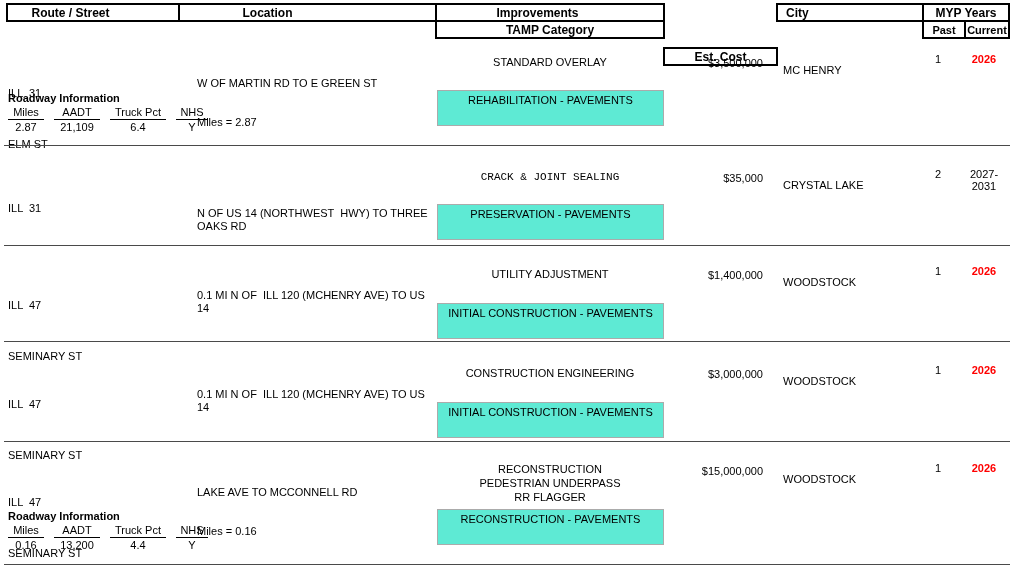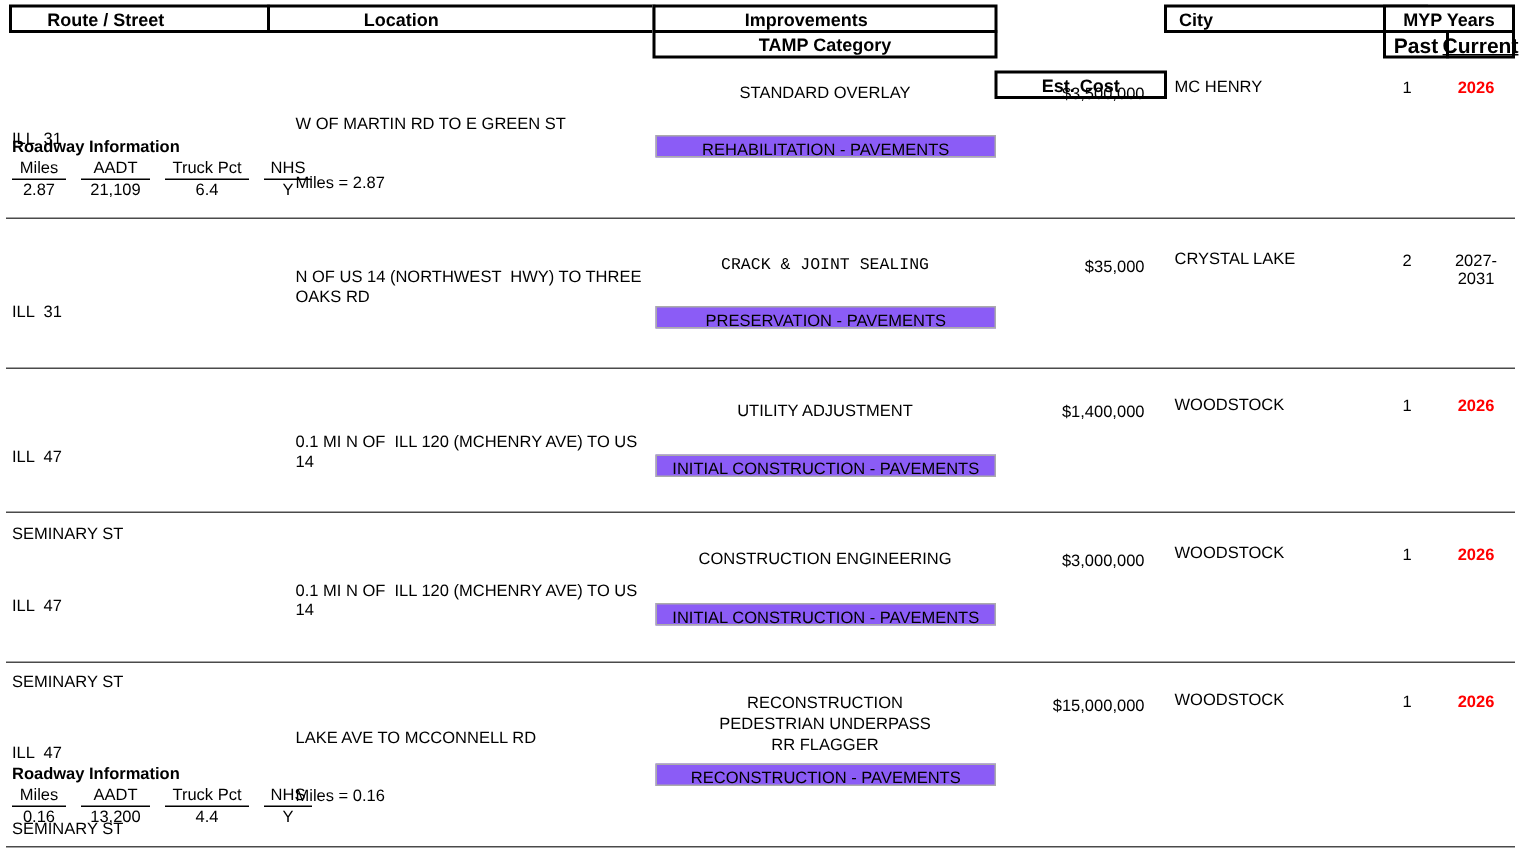--- a/index.html
+++ b/index.html
@@ -8,34 +8,34 @@
     font-family:"Liberation Sans", sans-serif; font-size:11px; color:#000;
     overflow:hidden;
   }
   
   .hcell {
     position:absolute; height:19px; border:2px solid #000; box-sizing:border-box;
     display:flex; align-items:center; justify-content:center;
     font-weight:bold; font-size:12px; background:#fff; white-space:nowrap;
   }
   .hcell.left { justify-content:flex-start; padding-left:8px; }
-  .hcell.sm { font-size:14px; }
+  .hcell.sm { font-size:11px; }
   
   .row { position:absolute; left:0; width:1018px; }
   .sep { position:absolute; left:4px; width:1006px; height:1px; background:#4a4a4a; }
   .route { position:absolute; left:8px; width:185px; line-height:17px; white-space:pre-wrap; }
   .loc   { position:absolute; left:197px; width:240px; line-height:13px; white-space:pre-wrap; }
   .impr  { position:absolute; left:435px; width:230px; text-align:center; line-height:14px; }
   .tamp  {
-    position:absolute; left:437px; width:227px; height:15px; box-sizing:border-box;
-    border:1px solid #ababab; text-align:center; line-height:18px; background:#8b5cf6;
+    position:absolute; left:437px; width:227px; height:36px; box-sizing:border-box;
+    border:1px solid #ababab; text-align:center; line-height:18px; background:#5eead4;
     white-space:nowrap;
   }
   .cost { position:absolute; left:665px; width:98px; text-align:right; }
-  .city { position:absolute; left:783px; width:140px; }
+  .city { position:absolute; left:783px; width:140px;margin-top:12px; }
   .past { position:absolute; left:916px; width:44px; text-align:center; }
   .curr { position:absolute; left:960px; width:48px; text-align:center; }
   .curr.red { color:var(--red,#ff0000); font-weight:bold; }
   
   .rdwy { position:absolute; left:8px; width:215px; }
   .rdwy .title { font-weight:bold; line-height:13px; }
   .rg { display:grid; grid-template-columns:36px 46px 56px 32px; column-gap:10px; margin-top:1px; }
   .rg .h { text-align:center; border-bottom:1px solid #000; line-height:13px; padding-bottom:0; }
   .rg .v { text-align:center; line-height:15px; }
 </style>
@@ -45,25 +45,26 @@
 <div class="page">
 
   <div class="hcell" style="left:6px; top:3px; width:174px; padding-right:45px;">Route / Street</div>
   <div class="hcell" style="left:178px; top:3px; width:259px; padding-right:80px;">Location</div>
   <div class="hcell" style="left:435px; top:3px; width:230px; padding-right:25px;">Improvements</div>
   <div class="hcell" style="left:663px; top:3px; width:115px;margin-top:44px;">Est. Cost</div>
   <div class="hcell left" style="left:776px; top:3px; width:176px;">City</div>
   <div class="hcell" style="left:922px; top:3px; width:88px;text-align:right;">MYP Years</div>
   <div class="hcell" style="left:435px; top:20px; width:230px;">TAMP Category</div>
   <div class="hcell sm" style="left:922px; top:20px; width:44px;">Past</div>
-  <div class="hcell sm" style="left:964px; top:20px; width:46px;text-decoration:underline;">Current</div>
+  <div class="hcell sm" style="left:964px; top:20px; width:46px;">Current</div>
 
   <div class="row" style="top:46px; height:100px;">
     <div class="route" style="top:5px;">
       <div>ILL  31</div>
+      <div>ELM ST</div>
     </div>
     <div class="loc" style="top:5px;">
       <div>W OF MARTIN RD TO E GREEN ST</div>
       <div>Miles = 2.87</div>
     </div>
     <div class="impr" style="top:9px;">STANDARD OVERLAY</div>
     <div class="cost" style="top:11px;">$3,500,000</div>
     <div class="city" style="top:6px;">MC HENRY</div>
     <div class="past" style="top:7px;">1</div>
     <div class="curr red" style="top:7px;">2026</div>
@@ -81,21 +82,21 @@
         <div class="v">Y</div>
       </div>
     </div>
   </div>
   <div class="sep" style="top:145px;"></div>
 
   <div class="row" style="top:146px; height:99px;">
     <div class="route" style="top:20px;">
       <div>ILL  31</div>
     </div>
-    <div class="loc" style="top:7px;">
+    <div class="loc" style="top:35px;">
       <div>N OF US 14 (NORTHWEST  HWY) TO THREE OAKS RD</div>
     </div>
     <div class="impr" style="top:24px;font-family:Liberation Mono, monospace;">CRACK &amp; JOINT SEALING</div>
     <div class="cost" style="top:26px;">$35,000</div>
     <div class="city" style="top:21px;">CRYSTAL LAKE</div>
     <div class="past" style="top:22px;">2</div>
     <div class="curr" style="top:22px;">2027-2031</div>
     <div class="tamp" style="top:58px;">PRESERVATION - PAVEMENTS</div>
   </div>
   <div class="sep" style="top:245px;"></div>

